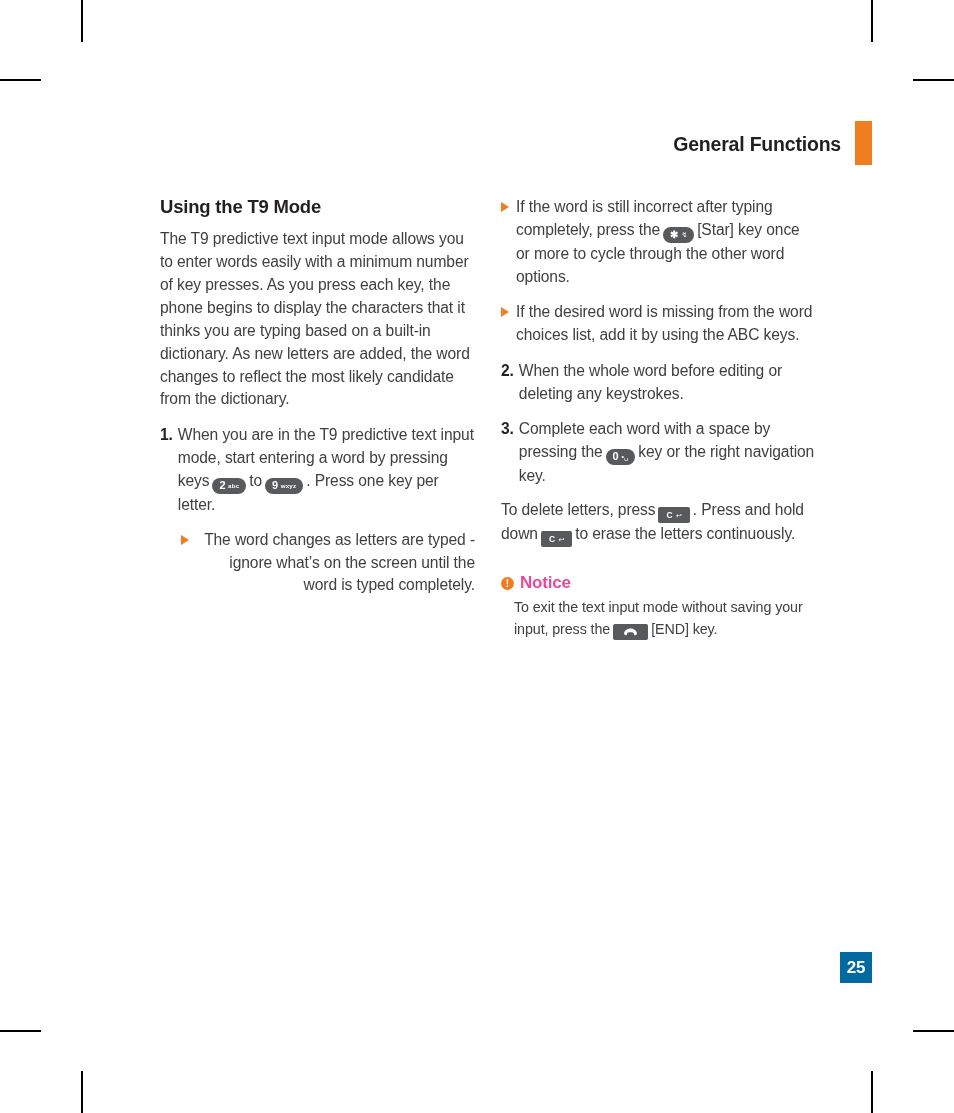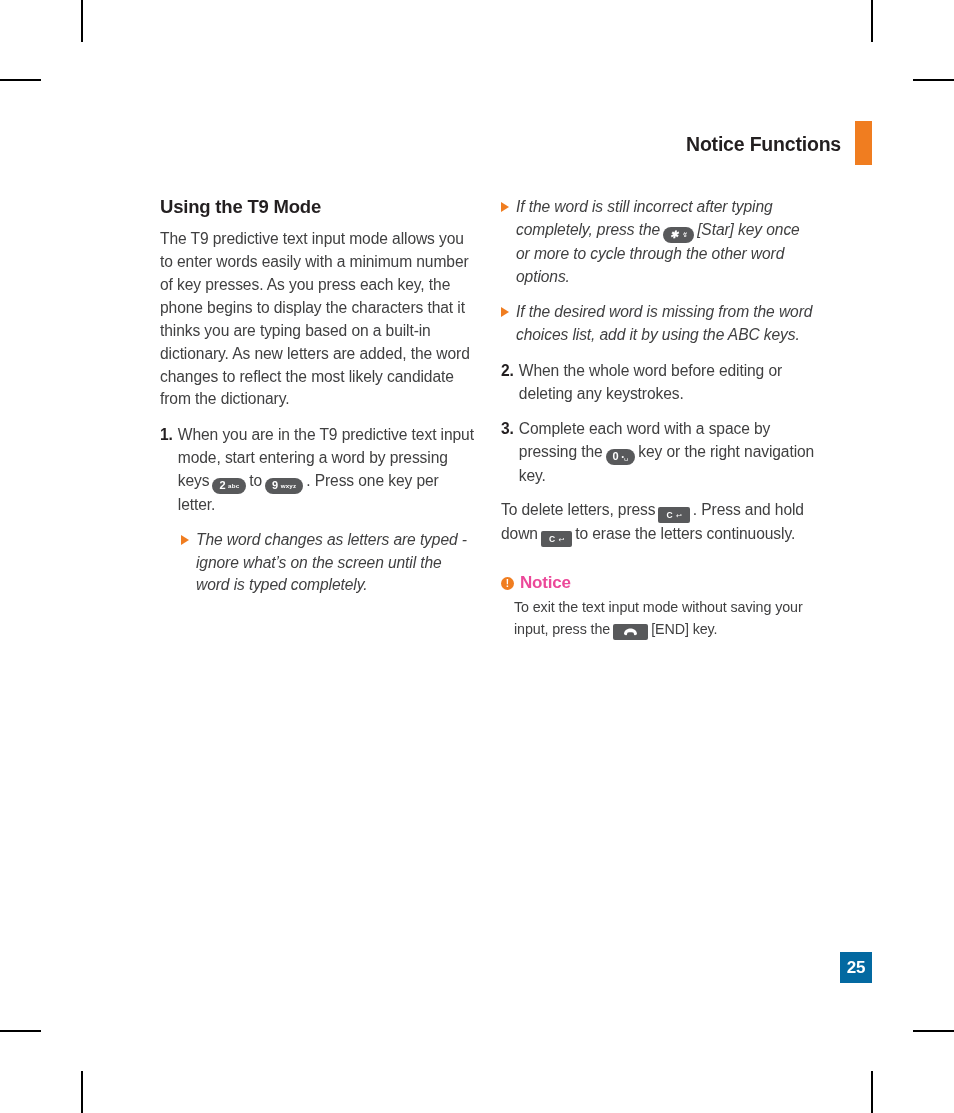--- a/index.html
+++ b/index.html
@@ -117,23 +117,23 @@
   }
   .arrow-item .tri {
     flex: 0 0 auto;
     margin-right: 7px;
     margin-top: 6px;
     width: 0; height: 0;
     border-left: 8px solid #f07d20;
     border-top: 5.5px solid transparent;
     border-bottom: 5.5px solid transparent;
   }
-  .arrow-item .arrow-body { flex: 1 1 auto; font-style: italic; }
-
-  .indent-sub { margin-left: 21px; }
+  .arrow-item .arrow-body { flex: 1 1 auto; }
+
+  .indent-sub { margin-left: 21px; text-align: right; }
 
   
   .key {
     display: inline-flex;
     align-items: center;
     justify-content: center;
     vertical-align: -3px;
     background: #58595b;
     color: #ffffff;
     height: 16px;
@@ -216,21 +216,21 @@
 <div class="cropmark cm-v cm-tr-v"></div>
 <div class="cropmark cm-h cm-tr-h"></div>
 <div class="cropmark cm-h cm-bl-h"></div>
 <div class="cropmark cm-v cm-bl-v"></div>
 <div class="cropmark cm-h cm-br-h"></div>
 <div class="cropmark cm-v cm-br-v"></div>
 
 <div class="page">
 
   <div class="header">
-    <div class="header-title">Notice Functions</div>
+    <div class="header-title">General Functions</div>
     <div class="header-bar"></div>
   </div>
 
   <div class="columns">
 
     <div class="col">
 
       <h2 class="section-title">Using the T9 Mode</h2>
 
       <p class="body-text">The T9 predictive text input mode allows you to enter words easily with a minimum number of key presses. As you press each key, the phone begins to display the characters that it thinks you are typing based on a built-in dictionary. As new letters are added, the word changes to reflect the most likely candidate from the dictionary.</p>

